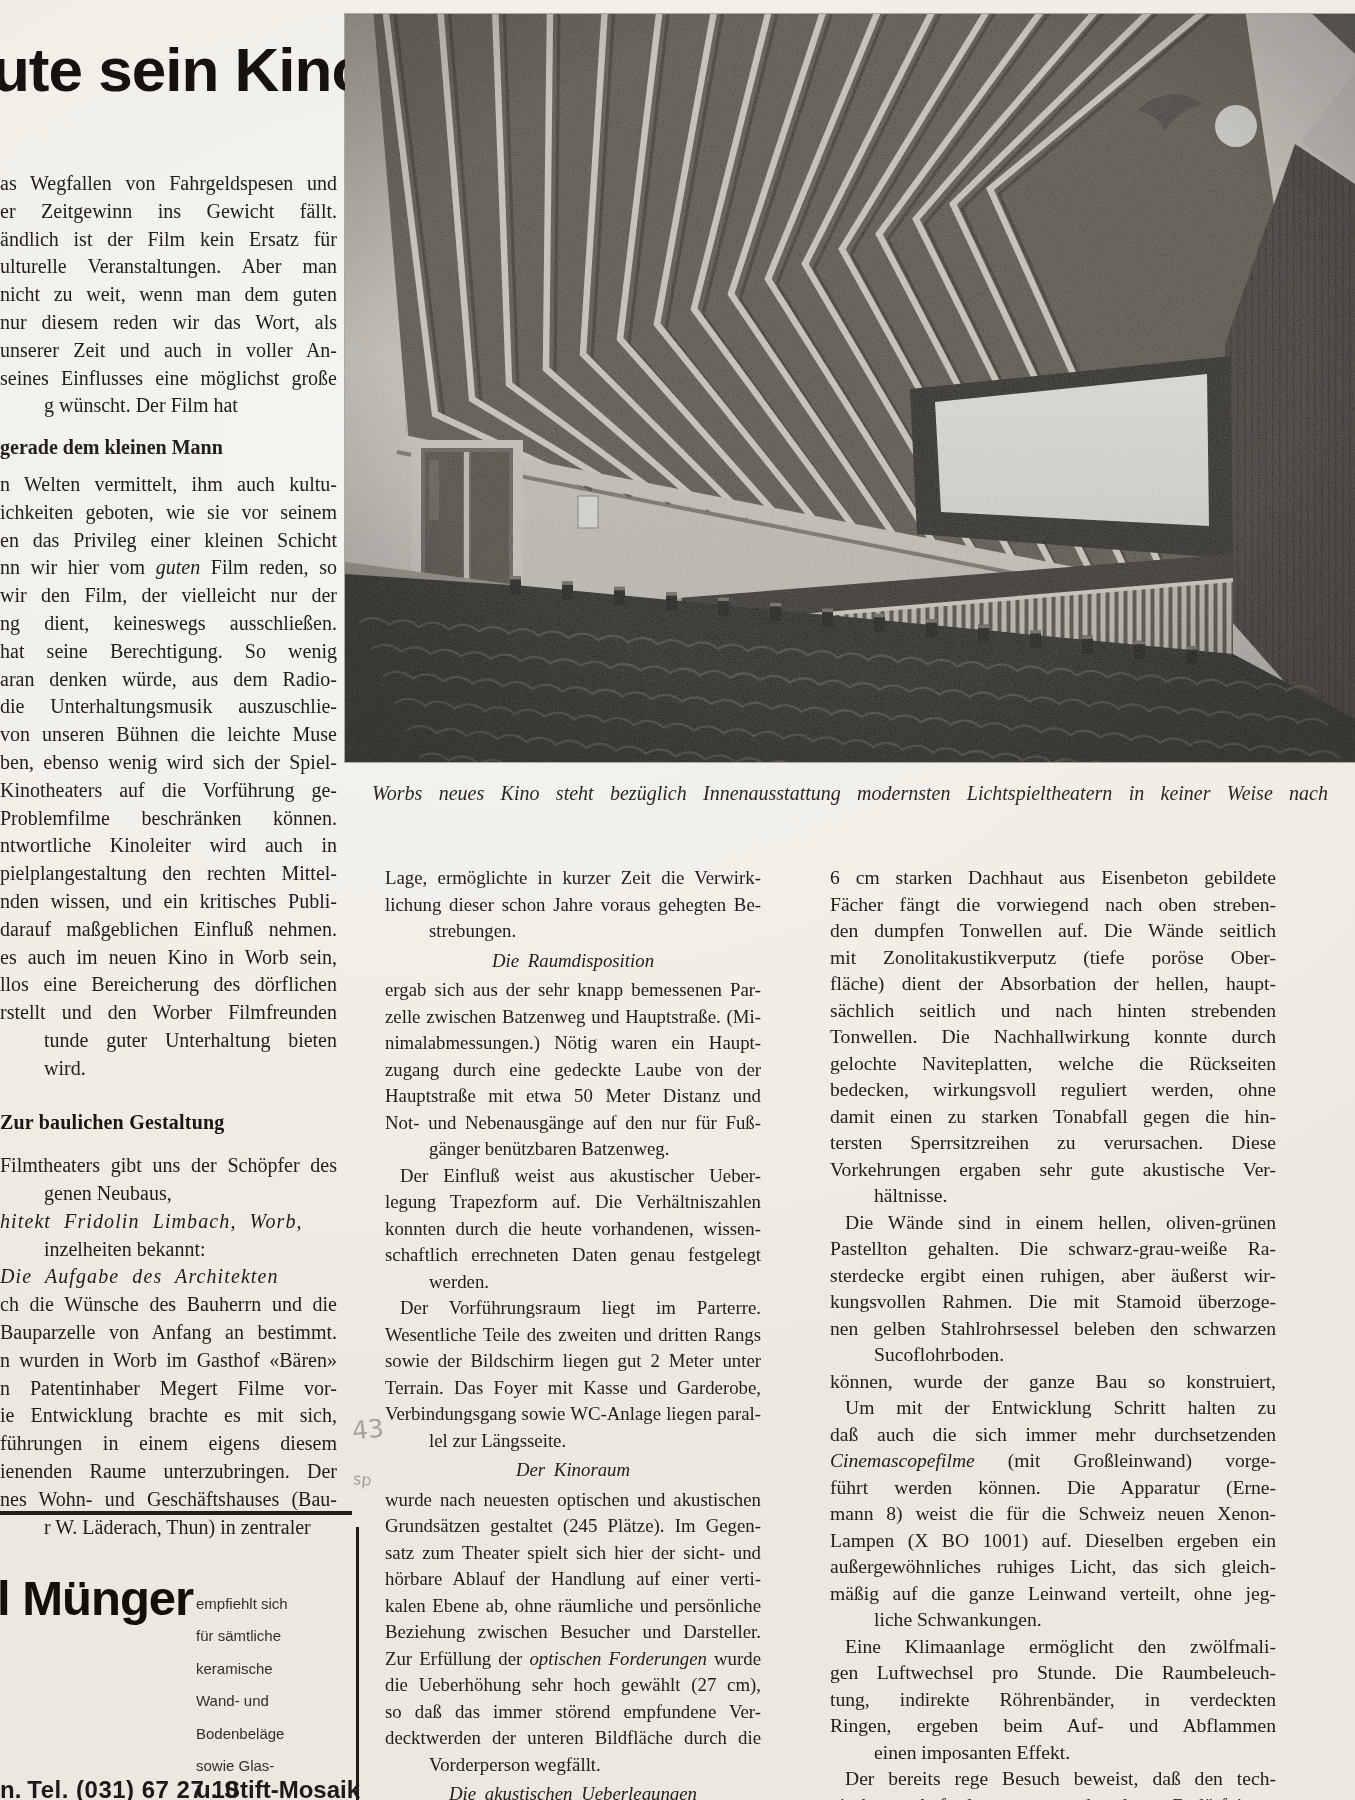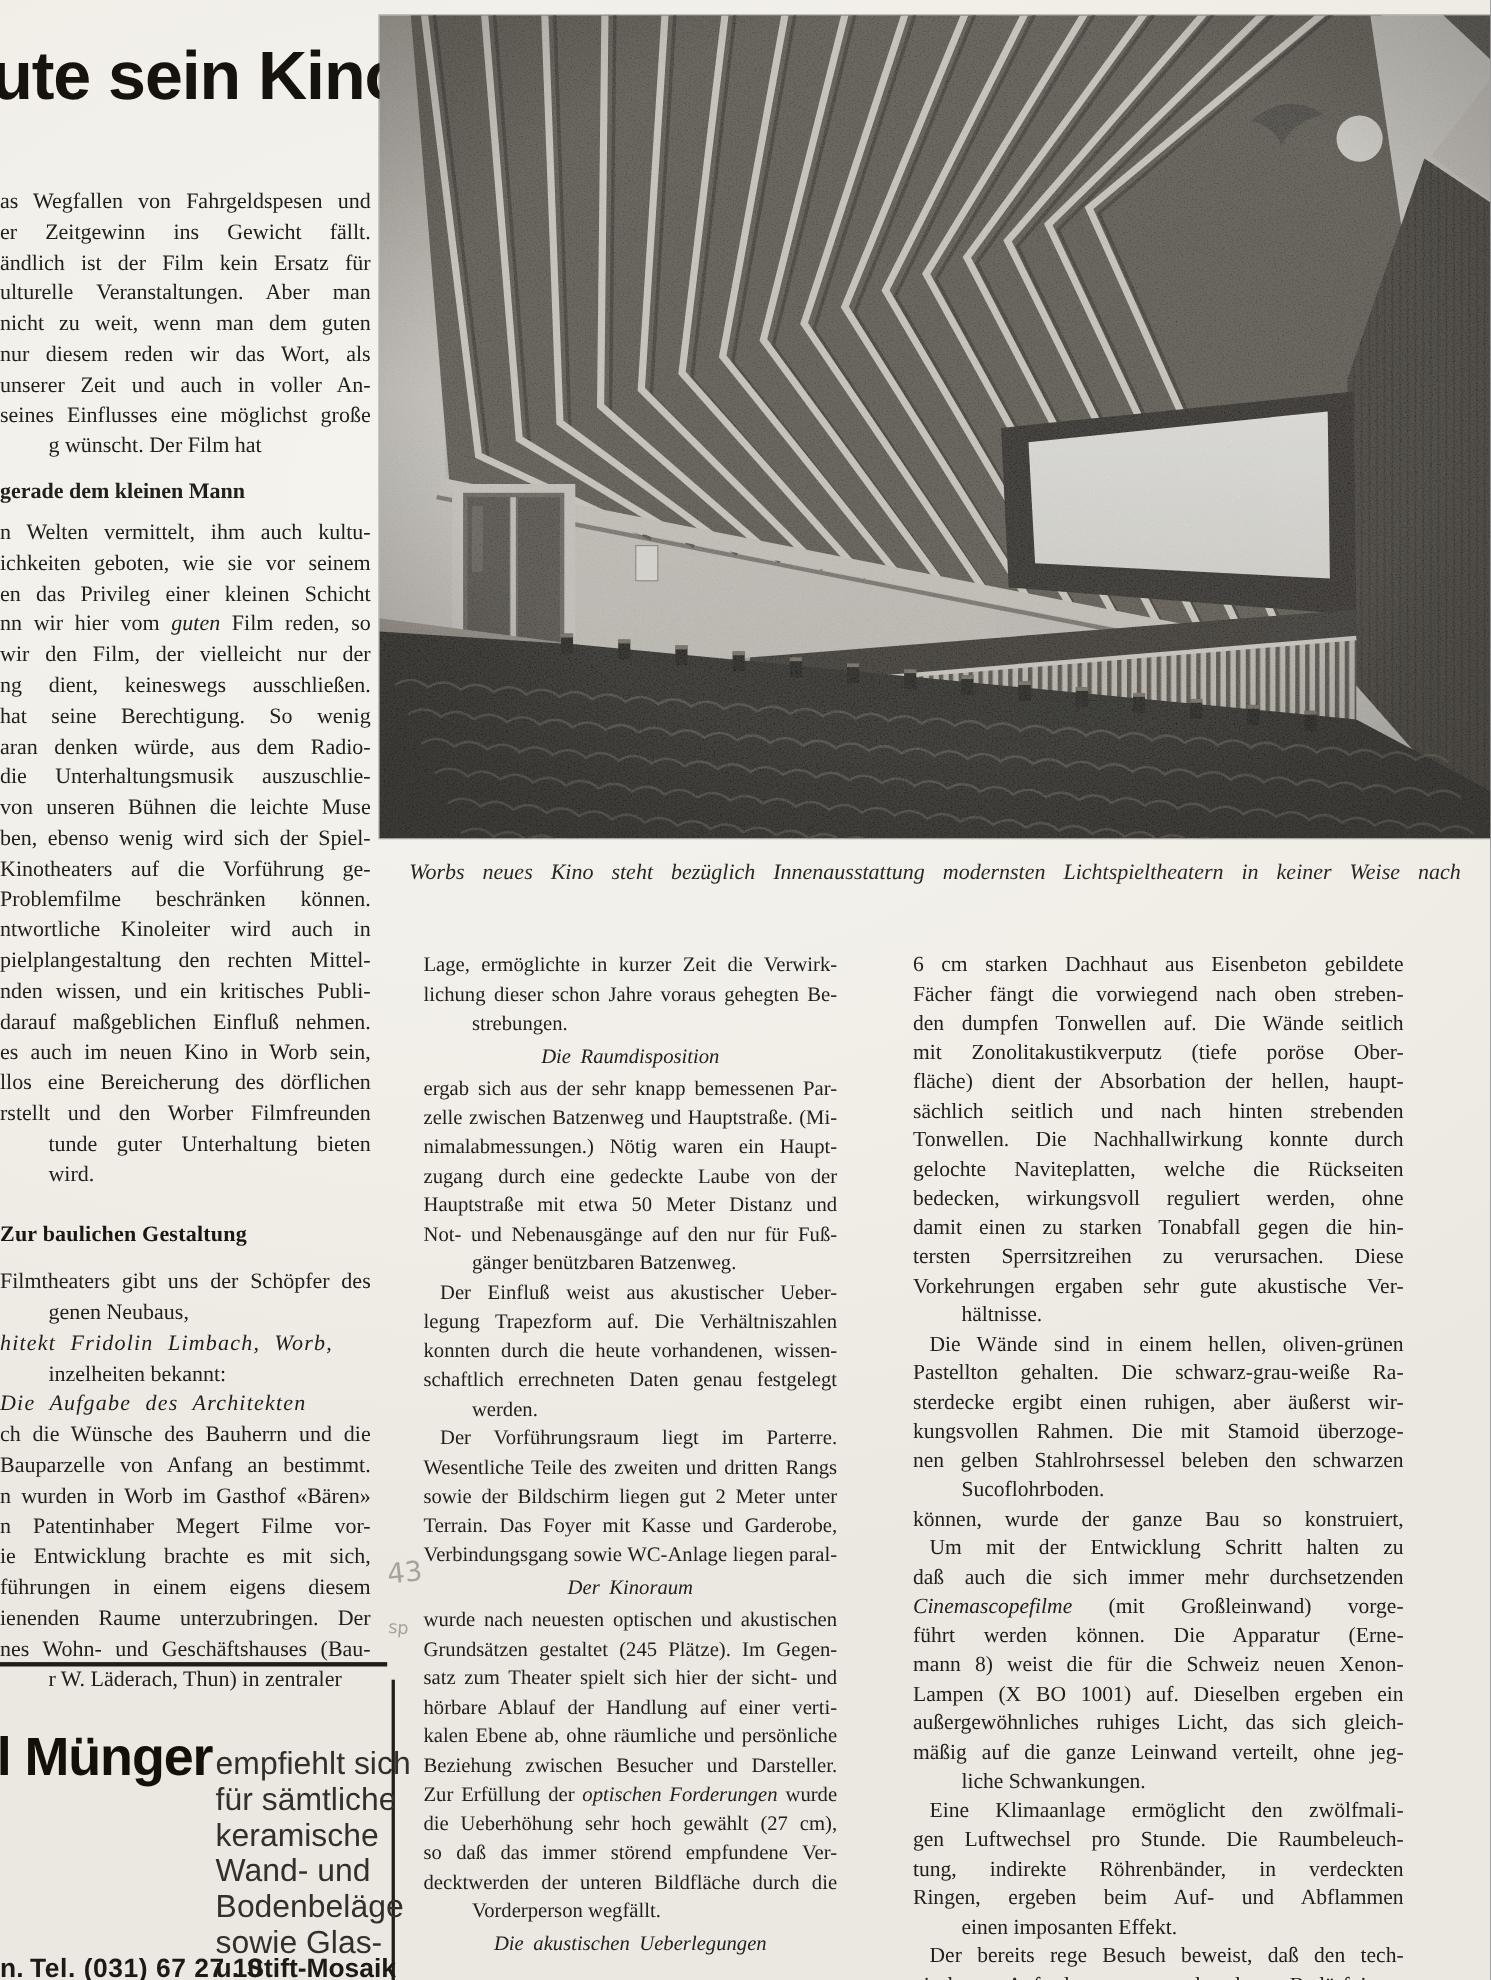--- a/index.html
+++ b/index.html
@@ -33,21 +33,21 @@
     font-style:italic;font-size:20px;line-height:26px;
     text-align:justify;text-align-last:justify;word-spacing:4px;color:#2a2722;
   }
   .rule-h{position:absolute;left:0;top:1511px;width:352px;height:3.5px;background:#211e1a;}
   .rule-v{position:absolute;left:356px;top:1527px;width:3px;height:273px;background:#211e1a;}
   .ad-name{
     position:absolute;left:-3px;top:1570px;
     font-family:"Liberation Sans", sans-serif;font-weight:800;font-size:49px;letter-spacing:-1px;color:#131009;
   }
   .ad-services{position:absolute;left:196px;top:1588px;font-family:"Liberation Sans", sans-serif;
-    font-size:29px;line-height:32.4px;color:#33302b;}
+    font-size:15px;line-height:32.4px;color:#33302b;}
   .ad-footer{position:absolute;left:0;top:1776px;font-family:"Liberation Sans", sans-serif;
     font-size:24px;color:#1c1916;white-space:nowrap;}
   .ad-footer .fb{font-weight:800;}
   .ad-footer .ft{font-weight:700;margin-left:6px;letter-spacing:.5px;}
   .ad-footer .fr{font-weight:700;position:absolute;left:196px;top:0;}
   .pencil{position:absolute;font-family:"DejaVu Sans", sans-serif;color:#97918a;opacity:.8;}
   .pencil.m1{left:352px;top:1415px;font-size:25px;transform:rotate(-6deg);}
   .pencil.m2{left:353px;top:1470px;font-size:16px;transform:rotate(4deg);}
 </style>
 </head>
@@ -279,20 +279,21 @@
       <div class="ln ind">Der Einfluß weist aus akustischer Ueber-</div>
       <div class="ln">legung Trapezform auf. Die Verhältniszahlen</div>
       <div class="ln">konnten durch die heute vorhandenen, wissen-</div>
       <div class="ln">schaftlich errechneten Daten genau festgelegt</div>
       <div class="ln end">werden.</div>
       <div class="ln ind">Der Vorführungsraum liegt im Parterre.</div>
       <div class="ln">Wesentliche Teile des zweiten und dritten Rangs</div>
       <div class="ln">sowie der Bildschirm liegen gut 2 Meter unter</div>
       <div class="ln">Terrain. Das Foyer mit Kasse und Garderobe,</div>
       <div class="ln">Verbindungsgang sowie WC-Anlage liegen paral-</div>
+      <div class="ln end">lel zur Längsseite.</div>
       <div class="ln cital">Der Kinoraum</div>
       <div class="ln">wurde nach neuesten optischen und akustischen</div>
       <div class="ln">Grundsätzen gestaltet (245 Plätze). Im Gegen-</div>
       <div class="ln">satz zum Theater spielt sich hier der sicht- und</div>
       <div class="ln">hörbare Ablauf der Handlung auf einer verti-</div>
       <div class="ln">kalen Ebene ab, ohne räumliche und persönliche</div>
       <div class="ln">Beziehung zwischen Besucher und Darsteller.</div>
       <div class="ln">Zur Erfüllung der <i>optischen Forderungen</i> wurde</div>
       <div class="ln">die Ueberhöhung sehr hoch gewählt (27 cm),</div>
       <div class="ln">so daß das immer störend empfundene Ver-</div>

